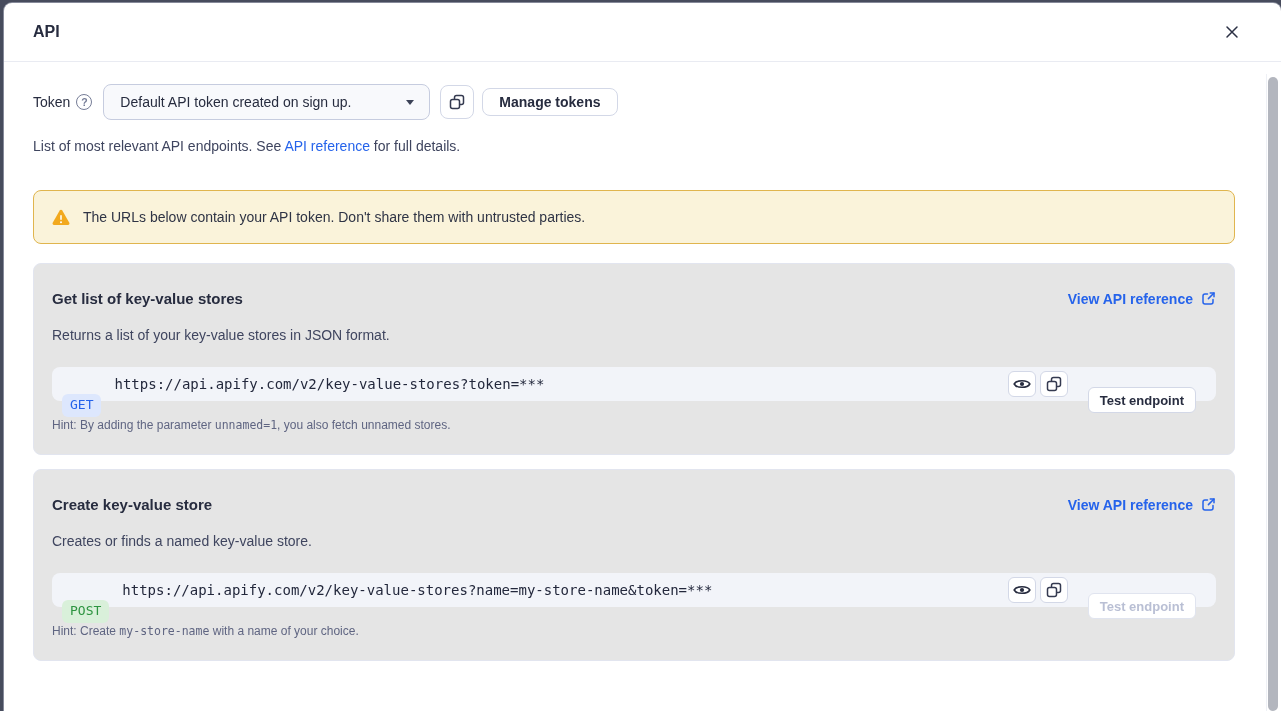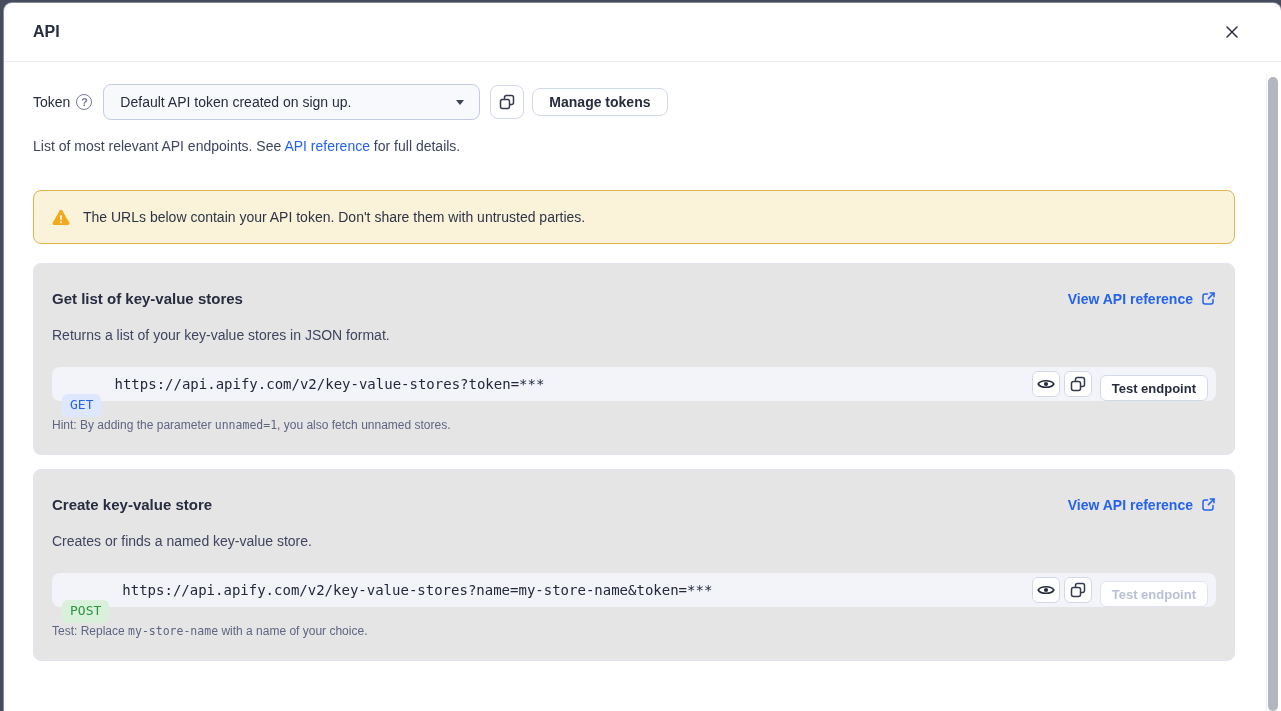--- a/index.html
+++ b/index.html
@@ -26,21 +26,21 @@
 
   
   .token-row { display:flex; align-items:center; height:36px; }
   .token-label { font-size:14px; color:#272c3f; }
   .help-icon {
     width:16px; height:16px; margin-left:6px; border:1.2px solid #767d97; border-radius:50%;
     color:#767d97; font-size:10.5px; font-weight:700; line-height:1;
     display:inline-flex; align-items:center; justify-content:center; cursor:pointer;
   }
   .select {
-    width:377px; height:36px; margin-left:11px;
+    width:327px; height:36px; margin-left:11px;
     background:#f8f9fc; border:1px solid #c6ccdf; border-radius:8px;
     display:flex; align-items:center; justify-content:space-between;
     padding:0 15px 0 16px; font-size:14px; color:#272c3f; cursor:pointer;
   }
   .caret {
     width:0; height:0; border-left:4.5px solid transparent; border-right:4.5px solid transparent;
     border-top:5.5px solid #3c4257;
   }
   .icon-btn {
     width:34px; height:34px; margin-left:10px;
@@ -87,21 +87,21 @@
     padding:3px 8px; border-radius:6px; line-height:1.3;margin-top:43px;
   }
   .method.get  { background:#dde7fd; color:#2563eb; }
   .method.post { background:#d9f0da; color:#2d9440; }
   .url {
     font-family:"DejaVu Sans Mono", monospace; font-size:14px; color:#23283c;
     margin-left:13px; white-space:nowrap;
   }
   .bar-actions { position:absolute; right:4px; top:4px; display:flex; gap:4px; }
   .icon-btn.small { width:28px; height:26px; margin:0; border-radius:6px; }
-  .btn.small { height:26px; margin:4px; padding:0 11px; font-size:13px; border-radius:6px; }
+  .btn.small { height:26px; margin:16px; padding:0 11px; font-size:13px; border-radius:6px; }
   .btn.disabled { color:#b9bfd4; border-color:#e0e4ef; cursor:default; }
 
   .hint { margin:17px 0 0; font-size:12px; color:#5f6582; }
   .hint-code { font-family:"DejaVu Sans Mono", monospace; font-size:11.5px; color:#5f6582; }
 
   .scroll-track {
     position:absolute; top:71px; right:0; bottom:0; width:15px;
     background:#fff; border-left:1px solid #eef0f5;
   }
   .scroll-thumb {
@@ -212,21 +212,21 @@
           </button>
           <button class="icon-btn small">
             <svg width="16" height="16" viewBox="0 0 16 16" fill="none">
               <rect x="5.5" y="1.5" width="9" height="9" rx="2" stroke="#343a50" stroke-width="1.5"></rect>
               <rect x="1.5" y="5.5" width="9" height="9" rx="2" fill="#ffffff" stroke="#343a50" stroke-width="1.5"></rect>
             </svg>
           </button>
           <button class="btn small disabled">Test endpoint</button>
         </div>
       </div>
-      <p class="hint"><span>Test: Replace </span><code class="hint-code">my-store-name</code><span> with a name of your choice.</span></p>
+      <p class="hint"><span>Hint: Create </span><code class="hint-code">my-store-name</code><span> with a name of your choice.</span></p>
     </section>
 
   </div>
 
   <div class="scroll-track">
     <div class="scroll-thumb"></div>
   </div>
 
 </div>
 

